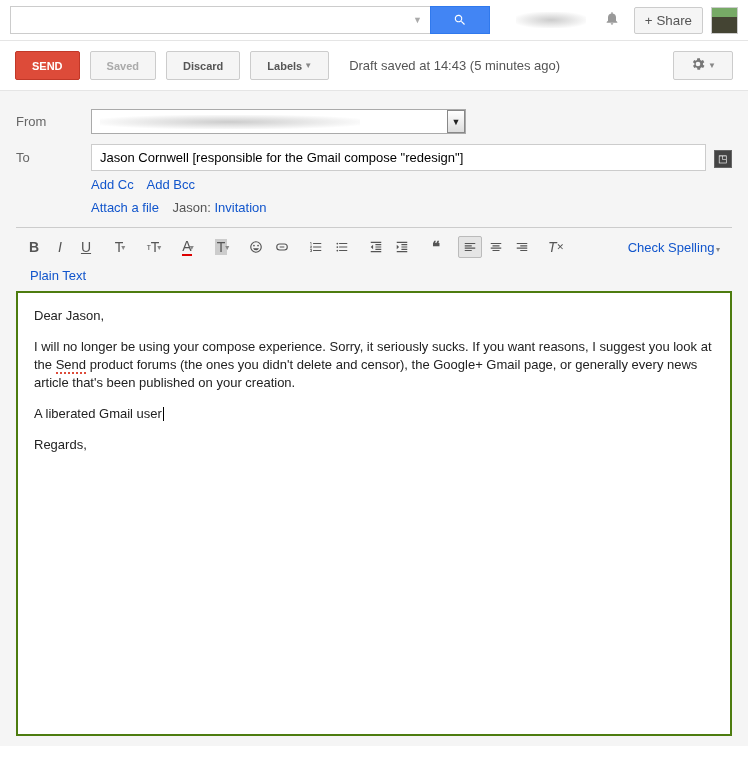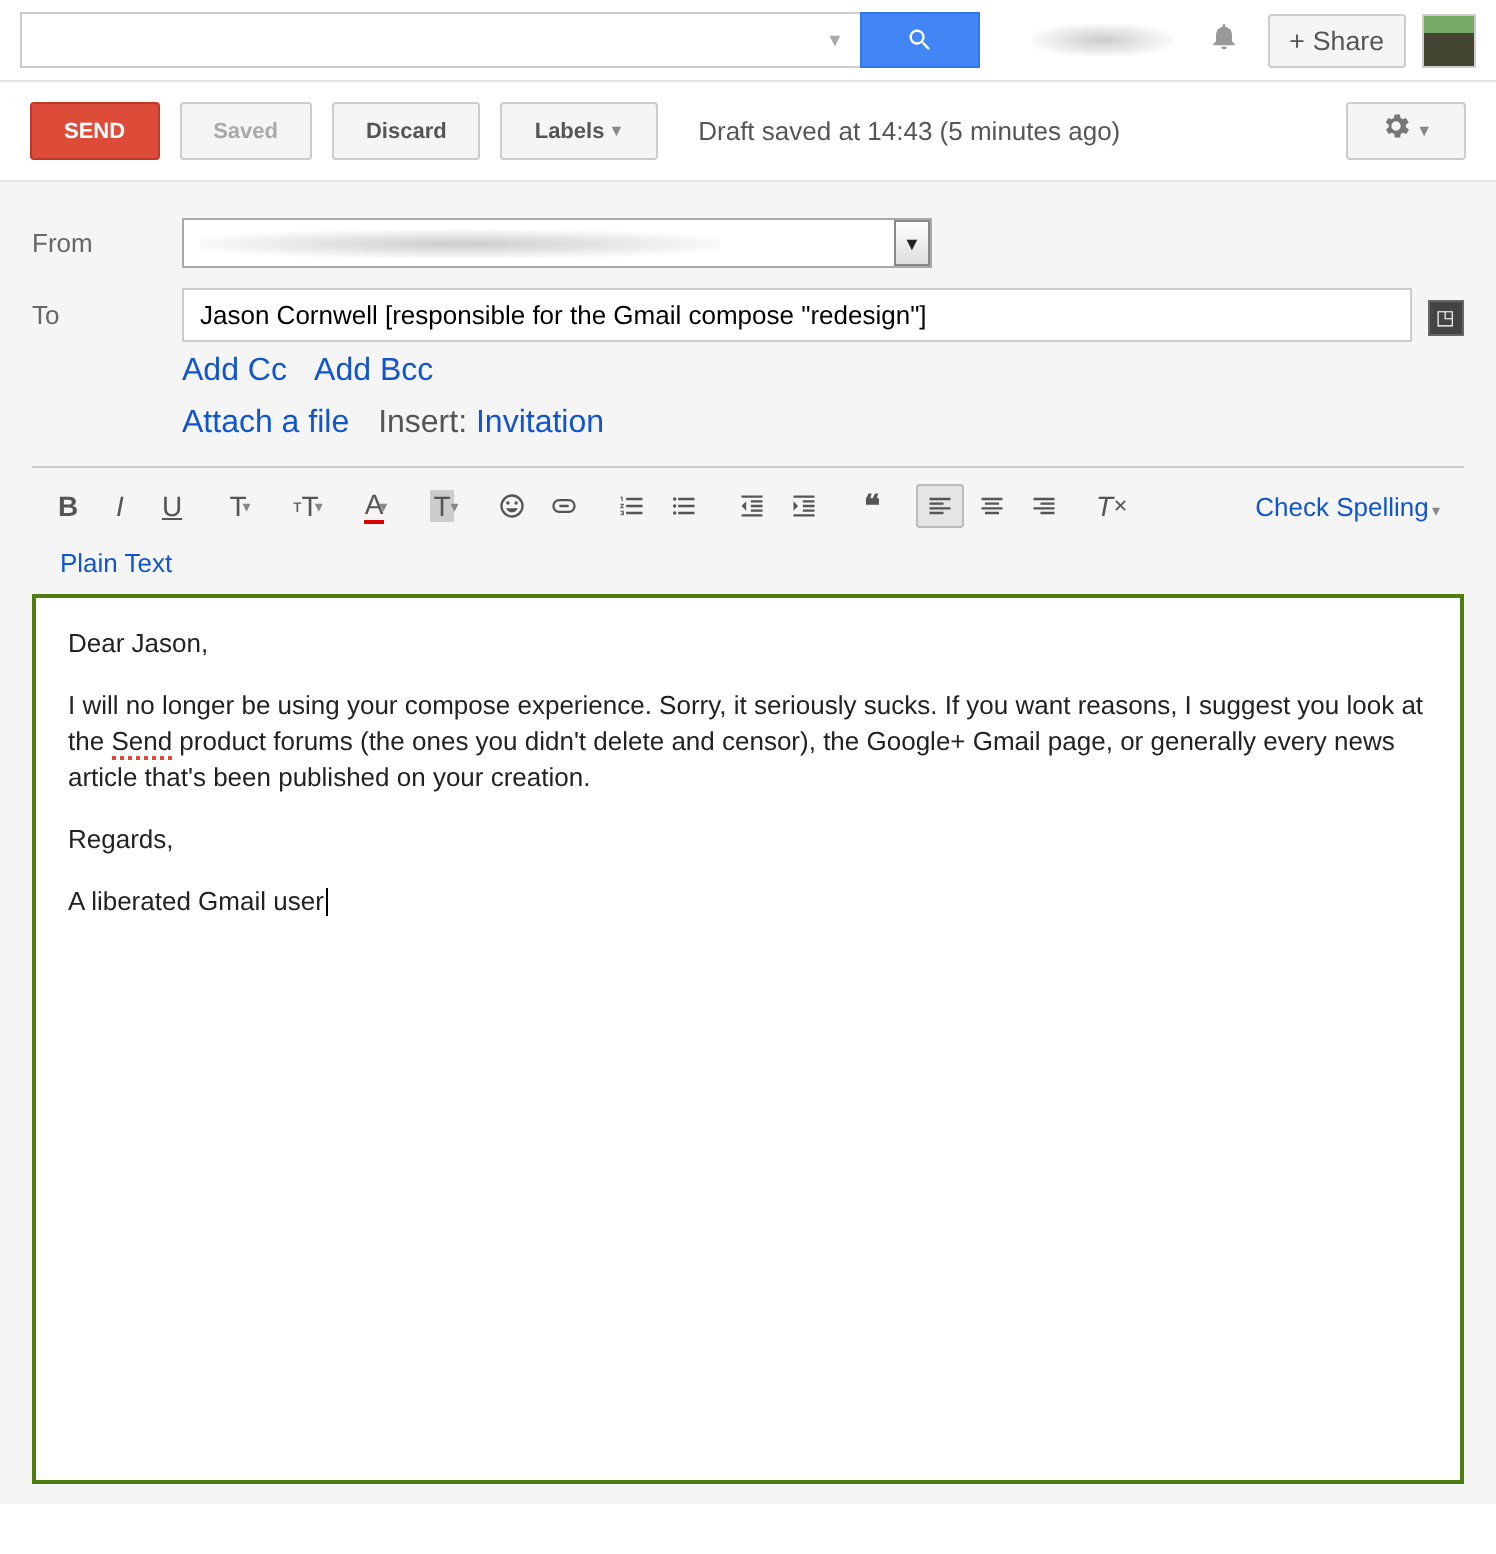--- a/index.html
+++ b/index.html
@@ -25,21 +25,21 @@
     .compose { background: #f5f5f5; padding: 18px 16px 10px; }
     .field-row { display: flex; align-items: center; margin-bottom: 10px; }
     .field-label { width: 75px; color: #666; font-size: 13px; }
     .field-input-wrap { flex: 1; position: relative; }
     .from-select { width: 375px; height: 25px; border: 1px solid #aaa; background: #fff; position: relative; display:flex; align-items:center; }
     .from-smudge { height: 14px; width: 260px; margin-left: 8px; background: radial-gradient(ellipse, #ccc 0%, #fff 80%); }
     .from-drop { width: 18px; height: 23px; margin-left:auto; border: 1px solid #888; background: linear-gradient(#fff,#ddd); font-size: 9px; display:flex; align-items:center; justify-content:center; }
     .text-input { width: 100%; height: 27px; border: 1px solid #ccc; padding: 0 8px; font-size: 13px; font-family: Arial; }
     .to-row .text-input { width: calc(100% - 26px); display:inline-block; }
     .popout { display:inline-flex; align-items:center; justify-content:center; width: 18px; height: 18px; border: 1px solid #666; background: #444; color: #fff; font-size: 10px; margin-left: 4px; vertical-align: middle; }
-    .links-row { margin-left: 75px; margin-top: -4px; margin-bottom: 12px; font-size: 16px; }
+    .links-row { margin-left: 75px; margin-top: -4px; margin-bottom: 12px; font-size: 13px; }
     .link { color: #1155cc; cursor: pointer; margin-right: 10px; }
     .insert-label { color: #555; }
 
     .toolbar { border-top: 1px solid #ccc; padding: 8px 6px 6px; display: flex; align-items: center; gap: 2px; }
     .tool { width: 24px; height: 22px; display:flex; align-items:center; justify-content:center; cursor:pointer; color: #555; font-size: 14px; border-radius:2px; }
     .tool.active { border: 1px solid #bbb; background: #e5e5e5; }
     .tsep { width: 6px; }
     .tool-drop { font-size: 8px; margin-left: -2px; color: #888; }
     .check-spelling { margin-left:auto; color: #1155cc; font-size: 13px; cursor:pointer; padding-right: 6px; }
 
@@ -116,21 +116,21 @@
       <span class="popout">◳</span>
     </div>
   </div>
   <div class="links-row">
     <span class="link">Add Cc</span>
     <span class="link">Add Bcc</span>
   </div>
 
   <div class="links-row">
     <span class="link">Attach a file</span>
-    <span class="insert-label">Insert:</span>
+    <span class="insert-label">Jason:</span>
     <span class="link">Invitation</span>
   </div>
 
   <div class="toolbar">
     <div class="tool">
         <b>B</b>
       </div>
     <div class="tool">
         <i>I</i>
       </div>
@@ -213,17 +213,17 @@
       <span>Check Spelling</span>
       <span class="tool-drop">▾</span>
     </div>
   </div>
 
   <div class="plain-text">Plain Text</div>
 
   <div class="editor">
     <p>Dear Jason,</p>
     <p><span>I will no longer be using your compose experience. Sorry, it seriously sucks. If you want reasons, I suggest you look at the </span><span class="sp-err">Send</span><span> product forums (the ones you didn't delete and censor), the Google+ Gmail page, or generally every news article that's been published on your creation.</span></p>
+    <p><span>A liberated Gmail user</span><span class="cursor"></span></p>
     <p>Regards,</p>
-    <p><span>A liberated Gmail user</span><span class="cursor"></span></p>
   </div>
 
 </div>
 
 </body></html>

